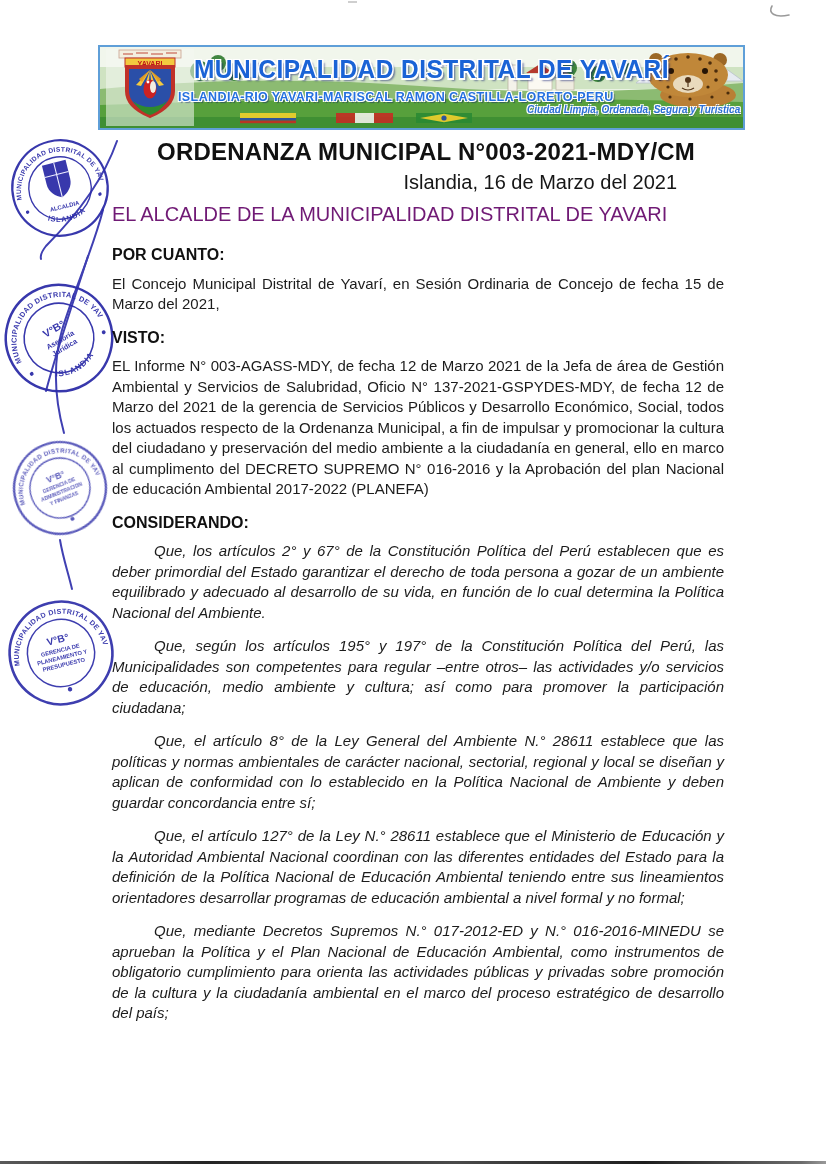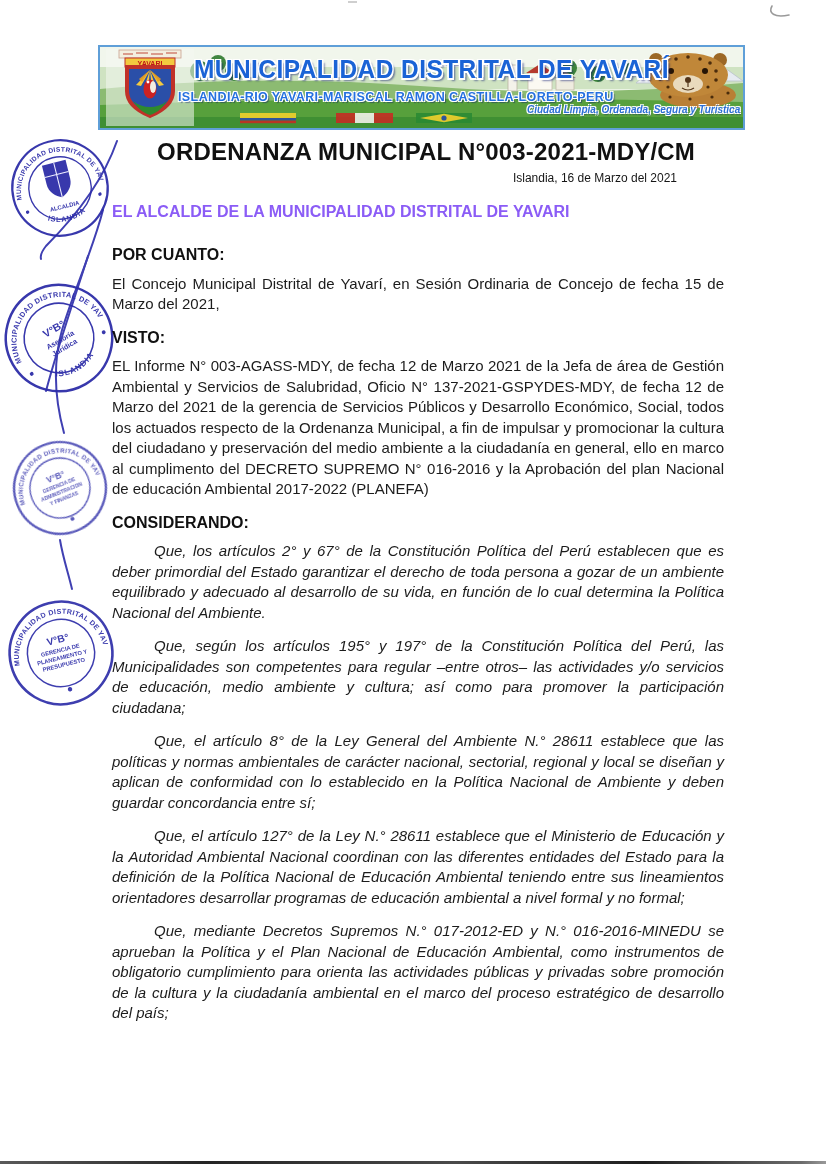--- a/index.html
+++ b/index.html
@@ -26,22 +26,22 @@
   .slogan{
     right:6px;top:57px;width:210px;text-align:center;font-size:10px;font-style:italic;
     color:#2b6fd6;
     text-shadow:-1px -1px 0 #fff,1px -1px 0 #fff,-1px 1px 0 #fff,1px 1px 0 #fff,1px 2px 1px rgba(10,20,110,.4);
   }
   
   .doc-title{
     position:absolute;left:112px;top:138px;width:628px;text-align:center;
     font-size:24px;font-weight:bold;letter-spacing:.2px;color:#111;
   }
-  .date-line{position:absolute;top:171px;right:149px;font-size:12px;color:#161616;margin-left:48px;}
-  .doc-heading{position:absolute;left:112px;top:203px;font-size:16px;font-weight:bold;color:#8b5cf6;}
+  .date-line{position:absolute;top:171px;right:149px;font-size:20px;color:#161616;margin-left:48px;}
+  .doc-heading{position:absolute;left:112px;top:203px;font-size:20px;font-weight:normal;color:#701a75;}
   .body-col{position:absolute;left:112px;top:245px;width:628px;font-size:15px;line-height:20.5px;text-align:justify;color:#1c1c1c;}
   .sec-label{font-size:16px;font-weight:bold;margin:0 0 8px 0;color:#111;}
   .body-col p{margin:0 16px 13px 0;}
   .body-col p.indent{text-indent:42px;font-style:italic;}
   
   .stamp{position:absolute;mix-blend-mode:multiply;pointer-events:none;}
   .stamp svg{display:block;}
   .st-txt{font-family:"Liberation Sans",sans-serif;fill:#2d2da8;}
   
   .ink-overlay,.artifact-overlay{position:absolute;left:0;top:0;pointer-events:none;}

